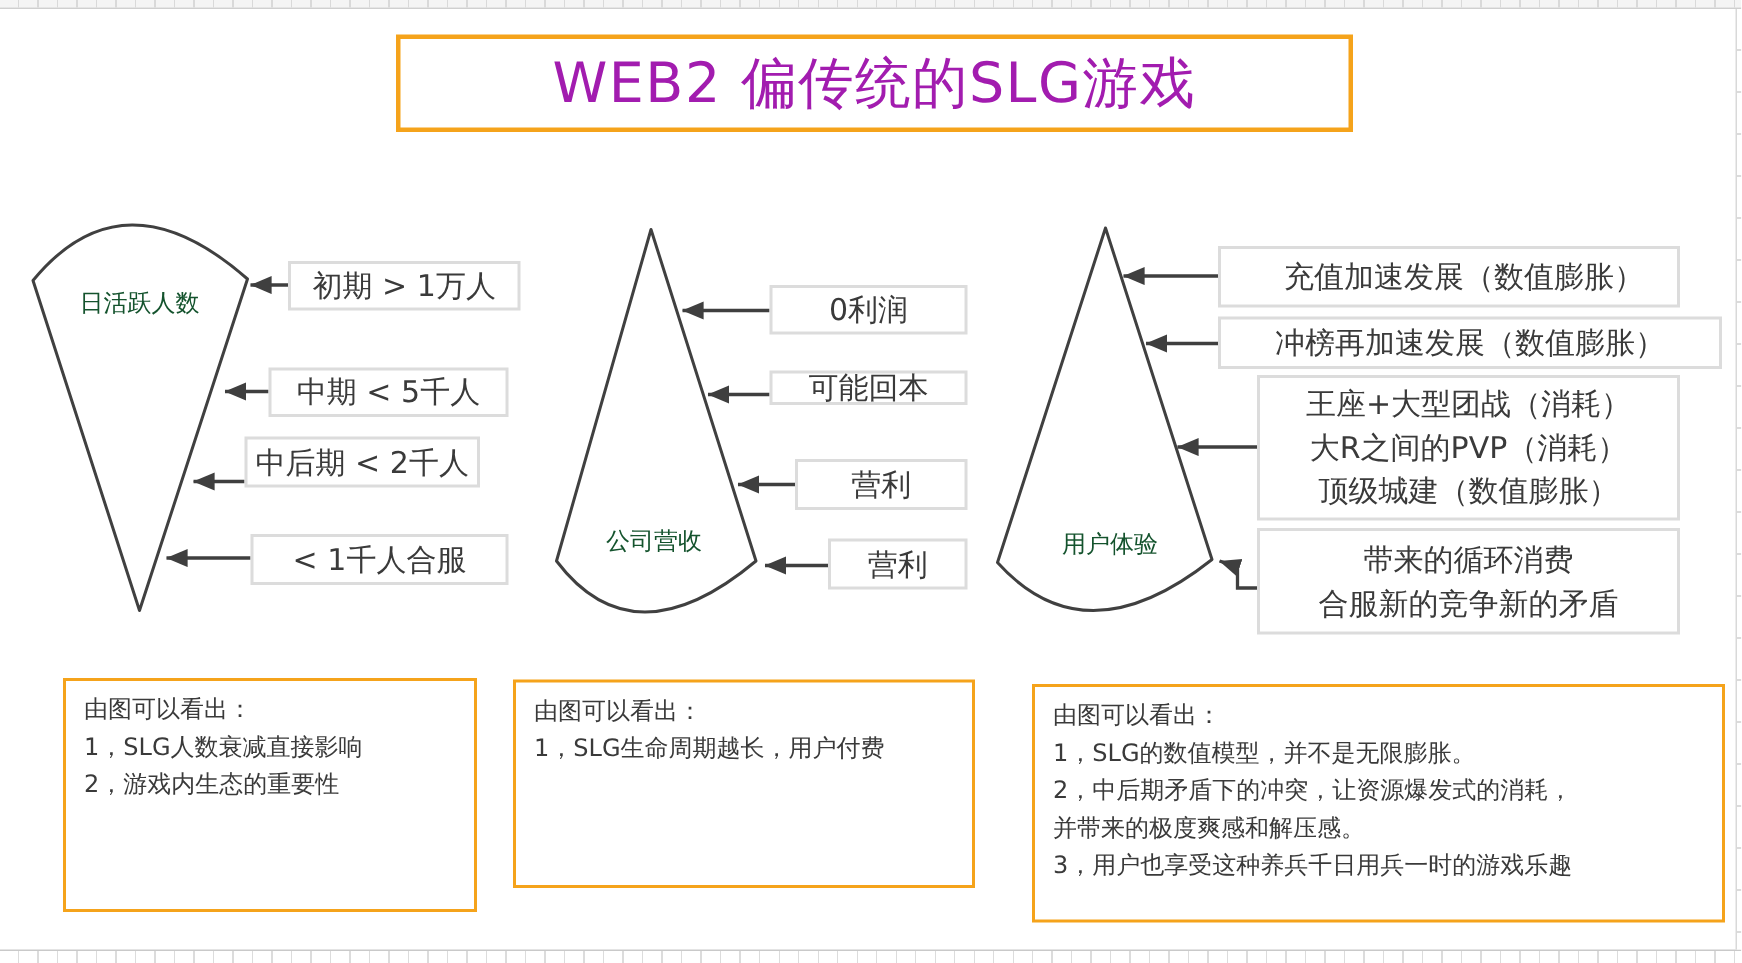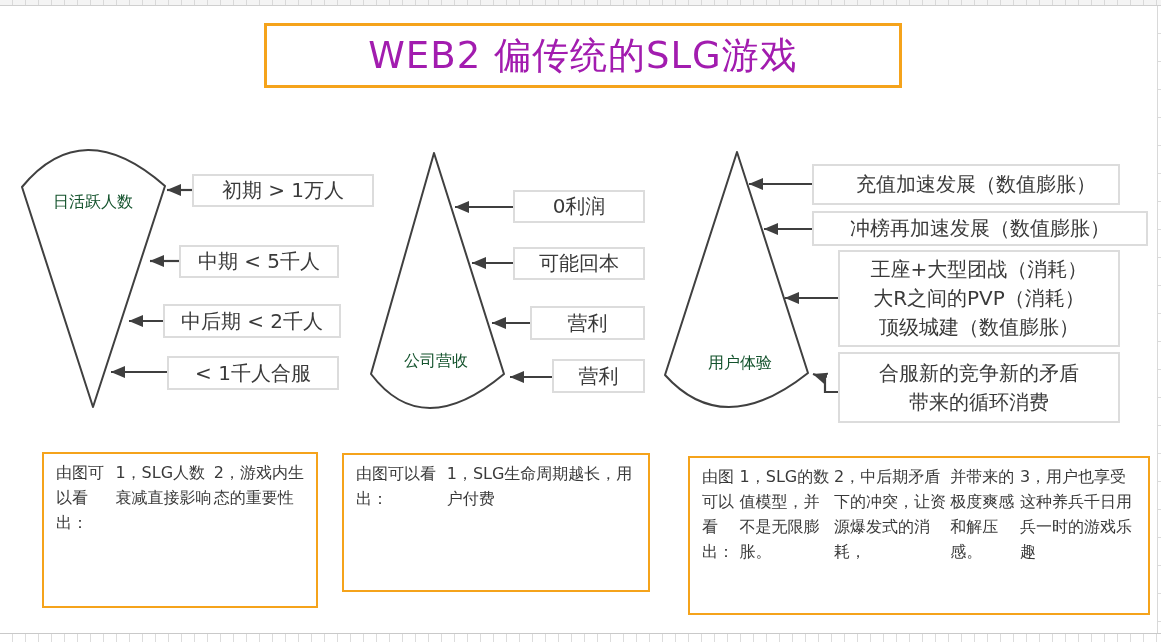--- a/index.html
+++ b/index.html
@@ -35,21 +35,21 @@
     position:absolute; font-size:16px; color:#14532d;
     text-align:center; width:120px;
   }
   .lbl {
     position:absolute; border:2px solid #dcdcdc; background:#ffffff;
     display:flex; flex-direction:column; align-items:center; justify-content:center;
     font-size:20px; color:#3a3a3a; text-align:center; line-height:29px;
   }
   .conc {
     position:absolute; border:2px solid #F5A31B; background:#ffffff;
-    display:flex; flex-direction:row; justify-content:flex-start;
+    display:flex; flex-direction:column; justify-content:flex-start;
     font-size:16px; line-height:25px; color:#3a3a3a; padding:6px 12px;
     text-align:left;
   }
 </style>
 </head>
 <body>
 
 <div class="canvas">
 
   <div class="grid-top"></div>
@@ -86,37 +86,37 @@
   </svg>
 
   <div class="title-box">
     <span>WEB2 偏传统的SLG游戏</span>
   </div>
 
   <div class="cone-label" style="left:33px; top:192px;">日活跃人数</div>
   <div class="cone-label" style="left:376px; top:351px;">公司营收</div>
   <div class="cone-label" style="left:680px; top:353px;">用户体验</div>
 
-  <div class="lbl" style="left:192px; top:174px; width:182px; height:33px;">
+  <div class="lbl" style="left:192px; top:174px; width:155px; height:33px;">
     <span>初期 &gt; 1万人</span>
   </div>
   <div class="lbl" style="left:179px; top:245px; width:160px; height:33px;">
     <span>中期 &lt; 5千人</span>
   </div>
-  <div class="lbl" style="left:163px; top:304px; width:178px; height:34px;">
+  <div class="lbl" style="left:163px; top:291px; width:157px; height:34px;">
     <span>中后期 &lt; 2千人</span>
   </div>
   <div class="lbl" style="left:167px; top:356px; width:172px; height:34px;">
     <span>&lt; 1千人合服</span>
   </div>
 
   <div class="lbl" style="left:513px; top:190px; width:132px; height:33px;">
     <span>0利润</span>
   </div>
-  <div class="lbl" style="left:513px; top:247px; width:132px; height:33px;align-items:center;">
+  <div class="lbl" style="left:513px; top:247px; width:132px; height:23px;align-items:center;">
     <span>可能回本</span>
   </div>
   <div class="lbl" style="left:530px; top:306px; width:115px; height:34px;">
     <span>营利</span>
   </div>
   <div class="lbl" style="left:552px; top:359px; width:93px; height:34px;">
     <span>营利</span>
   </div>
 
   <div class="lbl" style="left:812px; top:164px; width:308px; height:41px;padding-left:20px;">
@@ -124,22 +124,22 @@
   </div>
   <div class="lbl" style="left:812px; top:211px; width:336px; height:35px;">
     <span>冲榜再加速发展（数值膨胀）</span>
   </div>
   <div class="lbl" style="left:838px; top:250px; width:282px; height:97px;">
     <span>王座+大型团战（消耗）</span>
     <span>大R之间的PVP（消耗）</span>
     <span>顶级城建（数值膨胀）</span>
   </div>
   <div class="lbl" style="left:838px; top:352px; width:282px; height:71px;">
+    <span>带来的循环消费</span>
     <span>合服新的竞争新的矛盾</span>
-    <span>带来的循环消费</span>
   </div>
 
   <div class="conc" style="left:42px; top:452px; width:276px; height:156px;">
     <div>由图可以看出：</div>
     <div>1，SLG人数衰减直接影响</div>
     <div>2，游戏内生态的重要性</div>
   </div>
 
   <div class="conc" style="left:342px; top:453px; width:308px; height:139px;">
     <div>由图可以看出：</div>

